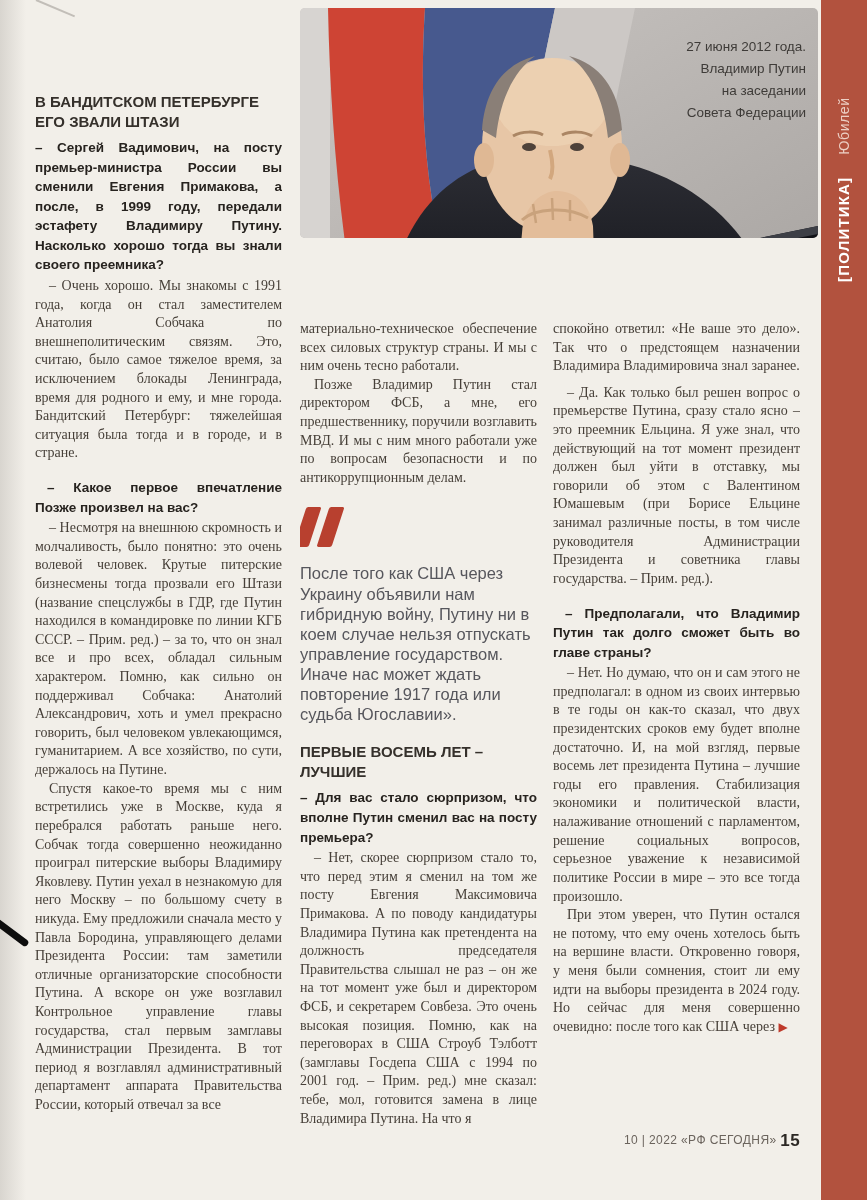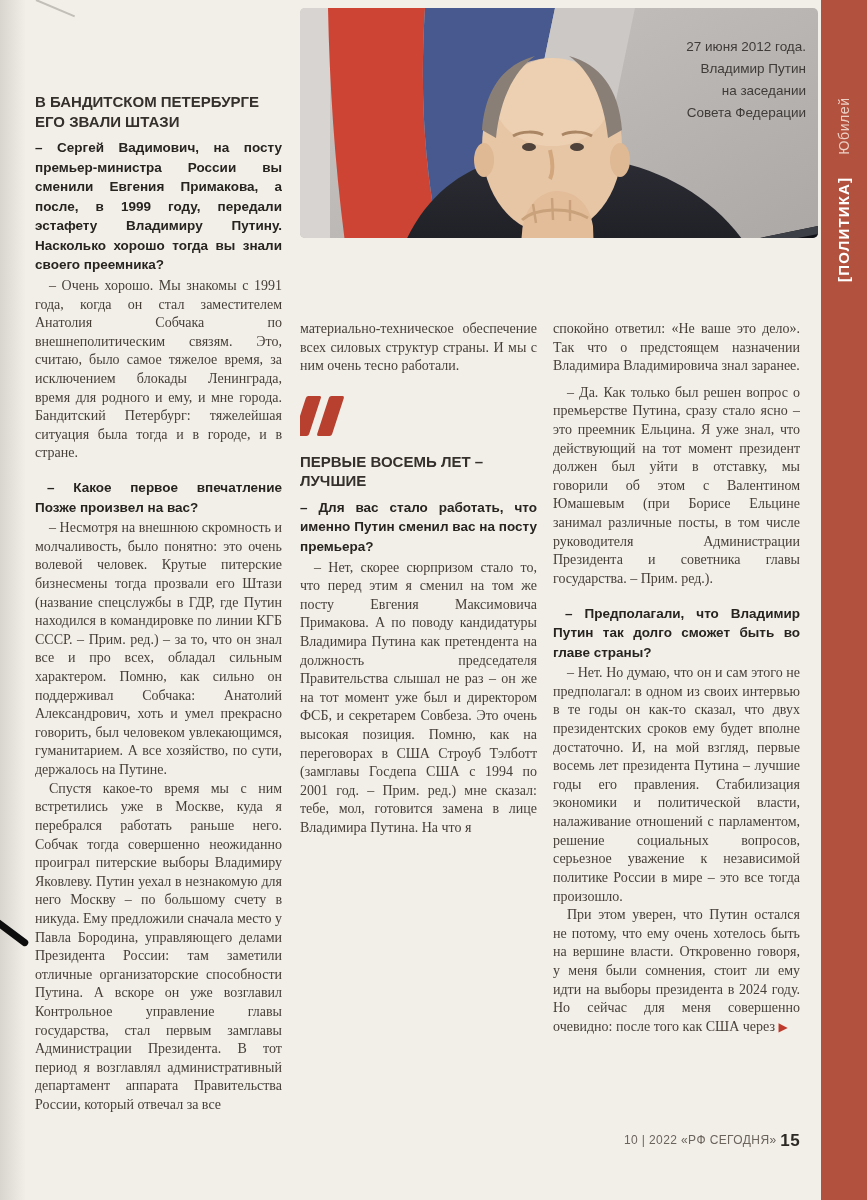--- a/index.html
+++ b/index.html
@@ -135,25 +135,27 @@
     <p class="q" style="text-indent:0;">– Сергей Вадимович, на посту премьер-министра России вы сменили Евгения Примакова, а после, в 1999 году, передали эстафету Владимиру Путину. Насколько хорошо тогда вы знали своего преемника?</p>
     <p class="a">– Очень хорошо. Мы знакомы с 1991 года, когда он стал заместителем Анатолия Собчака по внешнеполитическим связям. Это, считаю, было самое тяжелое время, за исключением блокады Ленинграда, время для родного и ему, и мне города. Бандитский Петербург: тяжелейшая ситуация была тогда и в городе, и в стране.</p>
     <div class="gap"></div>
     <p class="q">– Какое первое впечатление Позже произвел на вас?</p>
     <p class="a">– Несмотря на внешнюю скромность и молчаливость, было понятно: это очень волевой человек. Крутые питерские бизнесмены тогда прозвали его Штази (название спецслужбы в ГДР, где Путин находился в командировке по линии КГБ СССР. – Прим. ред.) – за то, что он знал все и про всех, обладал сильным характером. Помню, как сильно он поддерживал Собчака: Анатолий Александрович, хоть и умел прекрасно говорить, был человеком увлекающимся, гуманитарием. А все хозяйство, по сути, держалось на Путине.</p>
     <p class="a">Спустя какое-то время мы с ним встретились уже в Москве, куда я перебрался работать раньше него. Собчак тогда совершенно неожиданно проиграл питерские выборы Владимиру Яковлеву. Путин уехал в незнакомую для него Москву – по большому счету в никуда. Ему предложили сначала место у Павла Бородина, управляющего делами Президента России: там заметили отличные организаторские способности Путина. А вскоре он уже возглавил Контрольное управление главы государства, стал первым замглавы Администрации Президента. В тот период я возглавлял административный департамент аппарата Правительства России, который отвечал за все</p>
   </div>
 
   <div class="col col-2">
     <p class="a" style="text-indent:0;">материально-техническое обеспечение всех силовых структур страны. И мы с ним очень тесно работали.</p>
+    <p class="a">Позже Владимир Путин стал директором ФСБ, а мне, его предшественнику, поручили возглавить МВД. И мы с ним много работали уже по вопросам безопасности и по антикоррупционным делам.</p>
     <div class="quote-mark">
       <i style="background:#b8402f;"></i><i style="background:#b8402f;"></i>
     </div>
+    <p class="quote-text">После того как США через Украину объявили нам гибридную войну, Путину ни в коем случае нельзя отпускать управление государством. Иначе нас может ждать повторение 1917 года или судьба Югославии».</p>
     <h2 class="h-section mt16">ПЕРВЫЕ ВОСЕМЬ ЛЕТ – ЛУЧШИЕ</h2>
-    <p class="q" style="text-indent:0;">– Для вас стало работать, что именно Путин сменил вас на посту премьера?</p>
+    <p class="q" style="text-indent:0;">– Для вас стало сюрпризом, что вполне Путин сменил вас на посту премьера?</p>
     <p class="a">– Нет, скорее сюрпризом стало то, что перед этим я сменил на том же посту Евгения Максимовича Примакова. А по поводу кандидатуры Владимира Путина как претендента на должность председателя Правительства слышал не раз – он же на тот момент уже был и директором ФСБ, и секретарем Совбеза. Это очень высокая позиция. Помню, как на переговорах в США Строуб Тэлботт (замглавы Госдепа США с 1994 по 2001 год. – Прим. ред.) мне сказал: тебе, мол, готовится замена в лице Владимира Путина. На что я</p>
   </div>
 
   <div class="col col-3">
     <p class="a" style="text-indent:0;">спокойно ответил: «Не ваше это дело». Так что о предстоящем назначении Владимира Владимировича знал заранее.</p>
     <div class="gap"></div>
     <p class="a">– Да. Как только был решен вопрос о премьерстве Путина, сразу стало ясно – это преемник Ельцина. Я уже знал, что действующий на тот момент президент должен был уйти в отставку, мы говорили об этом с Валентином Юмашевым (при Борисе Ельцине занимал различные посты, в том числе руководителя Администрации Президента и советника главы государства. – Прим. ред.).</p>
     <div class="gap"></div>
     <p class="q">– Предполагали, что Владимир Путин так долго сможет быть во главе страны?</p>
     <p class="a">– Нет. Но думаю, что он и сам этого не предполагал: в одном из своих интервью в те годы он как-то сказал, что двух президентских сроков ему будет вполне достаточно. И, на мой взгляд, первые восемь лет президента Путина – лучшие годы его правления. Стабилизация экономики и политической власти, налаживание отношений с парламентом, решение социальных вопросов, серьезное уважение к независимой политике России в мире – это все тогда произошло.</p>

